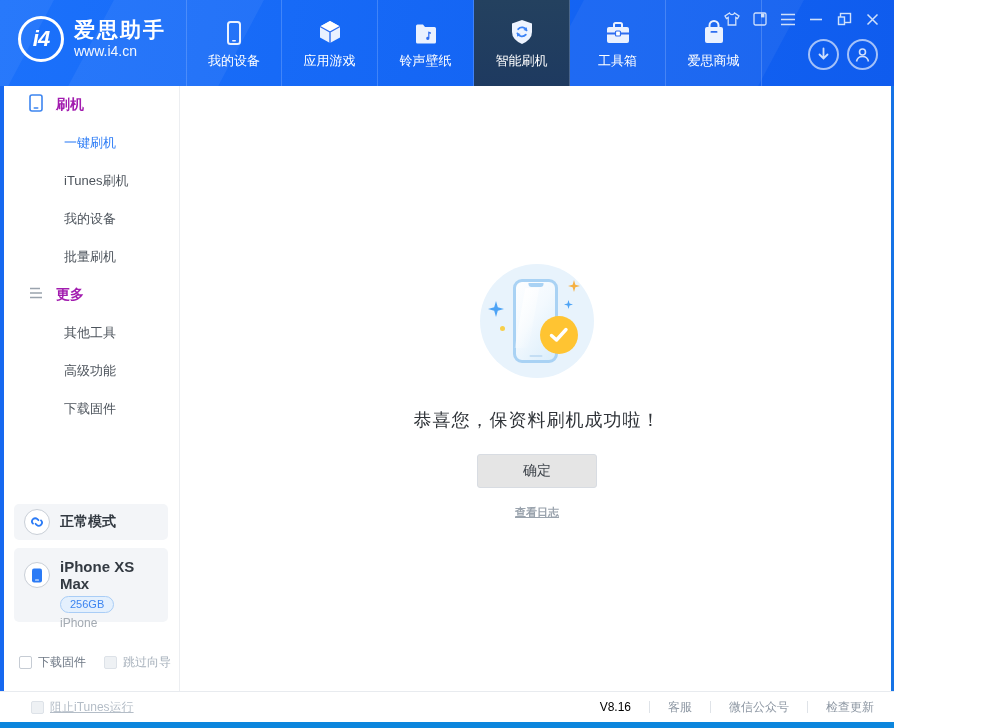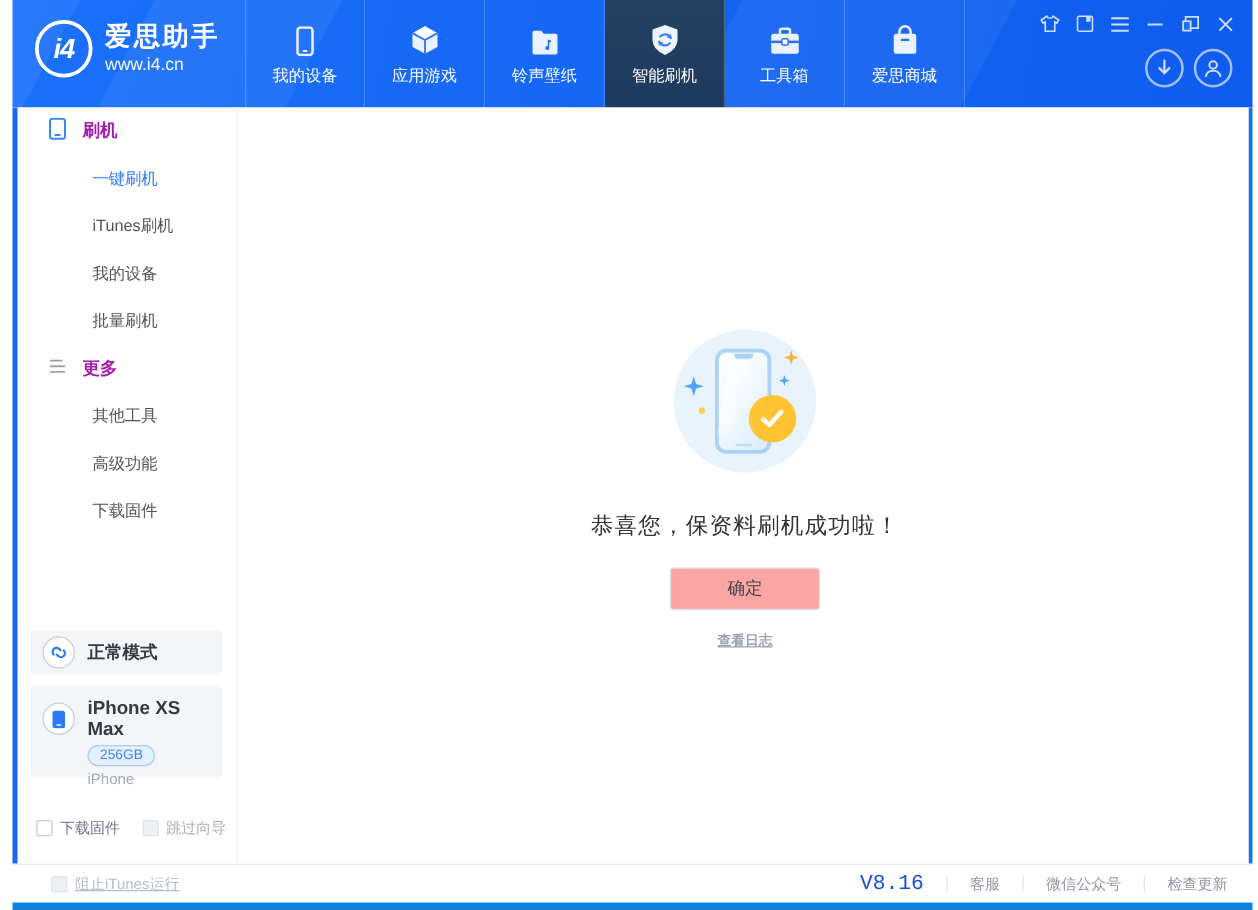--- a/index.html
+++ b/index.html
@@ -1,18 +1,18 @@
 <!DOCTYPE html>
 <html><head>
 <meta charset="utf-8">
 <style>
   * { margin:0; padding:0; box-sizing:border-box; }
   html,body { width:1006px; height:728px; overflow:hidden; }
   body { font-family:"Liberation Sans","DejaVu Sans",sans-serif; background:#fff; }
-  .window { position:relative; width:1002px; height:728px; display:flex; flex-direction:column; background:#fff;padding-left:10px; }
+  .window { position:relative; width:894px; height:728px; display:flex; flex-direction:column; background:#fff; }
 
   
   .titlebar { position:relative; height:86px; flex:0 0 86px;
     background:linear-gradient(100deg,#1b71fb 0%,#1465f4 55%,#0f5cee 100%); overflow:hidden; }
   .streak { position:absolute; background:rgba(255,255,255,0.06); transform:skewX(-28deg); pointer-events:none; }
   .s1 { left:90px; top:-10px; width:150px; height:110px; }
   .s2 { left:560px; top:-10px; width:220px; height:110px; background:rgba(255,255,255,0.05); }
   .s3 { left:-40px; top:-10px; width:70px; height:110px; }
 
   .logo-wrap { position:absolute; left:18px; top:16px; display:flex; align-items:center; }
@@ -81,33 +81,33 @@
     width:15px; height:4px; background:#a9d2f4; border-radius:0 0 3px 3px; }
   .homebar { position:absolute; left:50%; bottom:3px; transform:translateX(-50%);
     width:13px; height:2px; background:#c4def4; border-radius:1px; }
   .sheen { position:absolute; left:4px; top:6px; width:14px; height:60px;
     background:linear-gradient(110deg,rgba(255,255,255,.9),rgba(255,255,255,0)); transform:skewX(-10deg); }
   .badge { position:absolute; left:60px; top:52px; width:38px; height:38px; border-radius:50%;
     background:#ffc432; display:flex; align-items:center; justify-content:center; }
   .spark { position:absolute; }
 
   .msg { margin-top:30px; font-size:18px; color:#2f3338; letter-spacing:1px; }
-  .confirm-btn { margin-top:22px; width:120px; height:34px; background:#fca5a5;
+  .confirm-btn { margin-top:22px; width:120px; height:34px; background:#e5e5e5;
     border:1px solid #d8dce2; border-radius:3px; font-size:14px; color:#40464d; cursor:pointer;
     font-family:inherit; }
   .log-link { margin-top:17px; font-size:11px; color:#9aa3ad; text-decoration:underline; cursor:pointer;font-weight:bold; }
 
   
   .footer { flex:0 0 31px; height:31px; border-top:1px solid #e8ebef; background:#fff;
     display:flex; align-items:center; position:relative; z-index:6; }
   .footer-chk { margin-left:31px; }
   .footer-chk .chk-label { color:#b4bdc7; text-decoration:underline; }
   .footer-right { position:absolute; right:20px; display:flex; align-items:center; gap:0; }
   .f-item { font-size:12px; color:#8d97a3; cursor:pointer; padding:0 18px; }
-  .f-ver { font-size:17px; color:#1d4ed8; padding:0 18px;font-family:Liberation Mono, monospace; }
+  .f-ver { font-size:12px; color:#000000; padding:0 18px; }
   .f-div { width:1px; height:12px; background:#dfe3e8; }
   .bottom-strip { flex:0 0 6px; height:6px; background:#0c86dd; z-index:7; }
 </style>
 </head>
 <body>
 
 <div class="window">
 
   <div class="titlebar">
     <div class="streak s1"></div>

